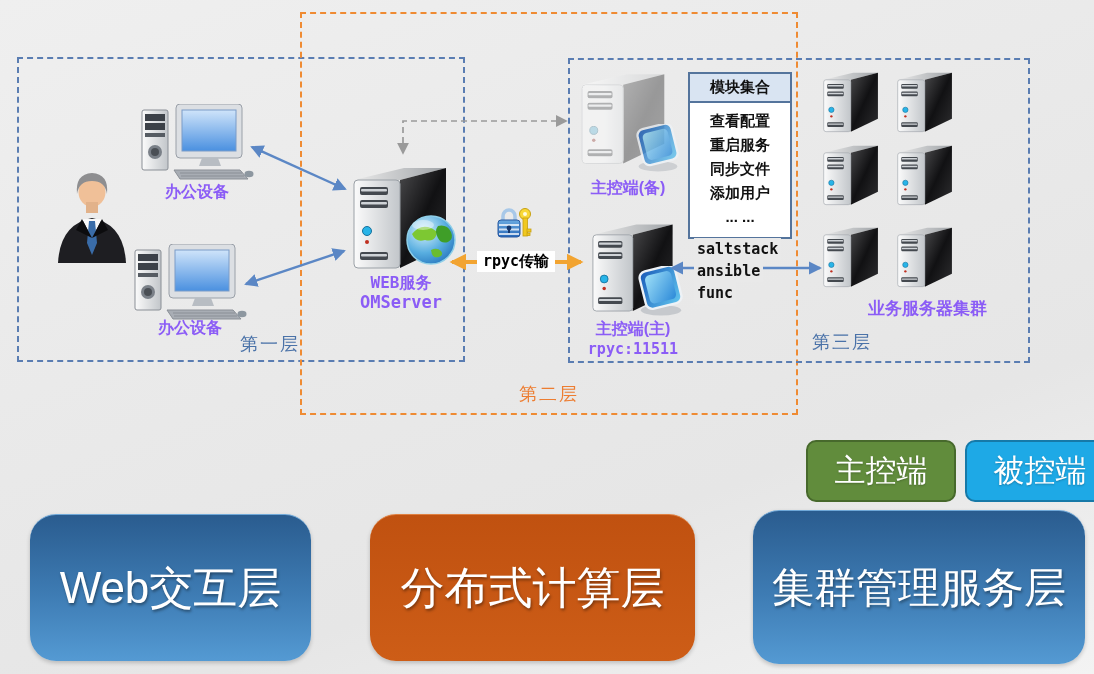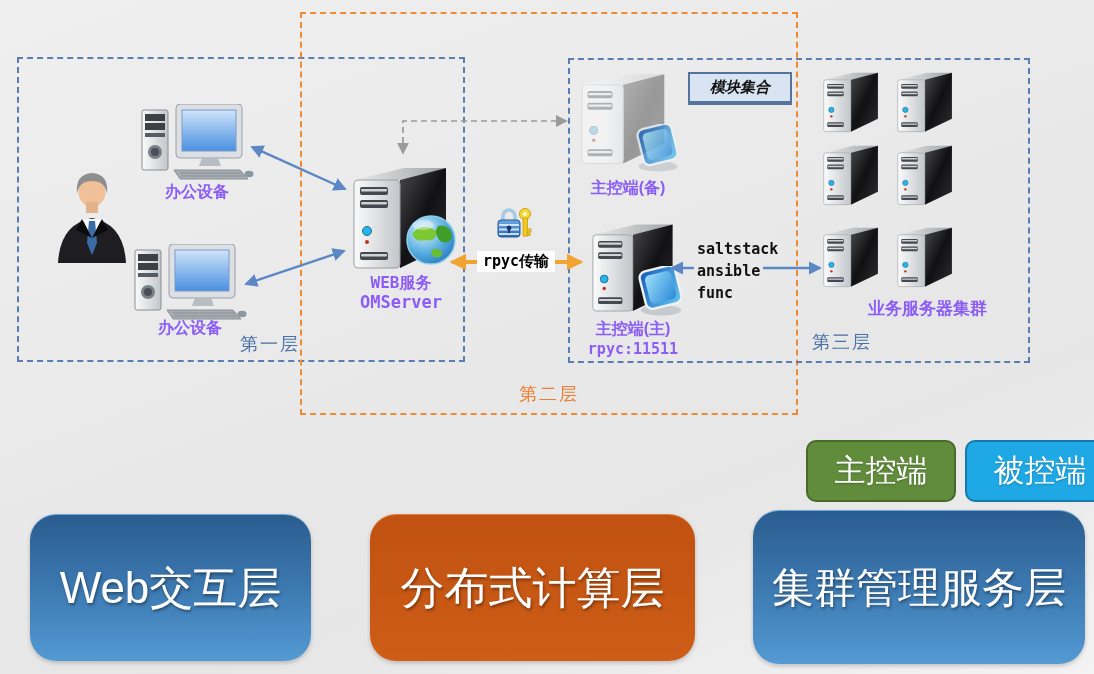--- a/index.html
+++ b/index.html
@@ -22,21 +22,21 @@
   .ghost { opacity: .38; filter: grayscale(.5) brightness(1.15); }
   .semi { opacity: .8; }
 
   
   .diag-label { position: absolute; z-index: 4; text-align: center; color: #8b5cf6;
     font-size: 16px; font-weight: bold; font-family: "Liberation Sans", sans-serif; }
   .mono { font-family: "DejaVu Sans Mono", "Liberation Mono", monospace; }
 
   
   .module-panel { position: absolute; left: 688px; top: 72px; width: 104px; z-index: 4;
-    border: 2px solid var(--module-border); background: #ffffff; font-style: italic; }
+    border: 2px solid var(--module-border); background: #ffffff; }
   .module-header { background: var(--module-header-bg); border-bottom: 2px solid var(--module-border);
     font-size: 15px; font-weight: bold; text-align: center; padding: 4px 0; color: #111; }
   .module-items { list-style: none; padding: 6px 0 8px 0; }
   .module-items li { font-size: 15px; font-weight: bold; line-height: 24px; text-align: center; color: #111; }
 
   
   .rpyc-label { position: absolute; left: 477px; top: 251px; width: 78px; z-index: 4;
     background: #ffffff; text-align: center; font-size: 15px; font-weight: bold; padding: 1px 0;
     font-family: "DejaVu Sans Mono", "Liberation Mono", monospace; }
   .tools { position: absolute; left: 694px; top: 238px; width: 102px; z-index: 4; }
@@ -232,20 +232,27 @@
     <use href="#sym-tower"></use>
   </svg>
 <svg class="icon" style="left:637px; top:266px;" width="48" height="50">
     <use href="#sym-folder"></use>
   </svg>
 <div class="diag-label" style="left:568px; top:319px; width:130px;">主控端(主)</div>
 <div class="diag-label mono" style="left:568px; top:340px; width:130px; font-size:15px;">rpyc:11511</div>
 
 <div class="module-panel">
   <div class="module-header">模块集合</div>
+  <ul class="module-items">
+    <li>查看配置</li>
+    <li>重启服务</li>
+    <li>同步文件</li>
+    <li>添加用户</li>
+    <li>... ...</li>
+  </ul>
 </div>
 
 <div class="tools">
   <span>saltstack</span><br>
   <span>ansible</span><br>
   <span>func</span>
 </div>
 
 <svg class="icon" style="left:818px; top:68px;" width="68" height="66">
     <use href="#sym-tower"></use>

